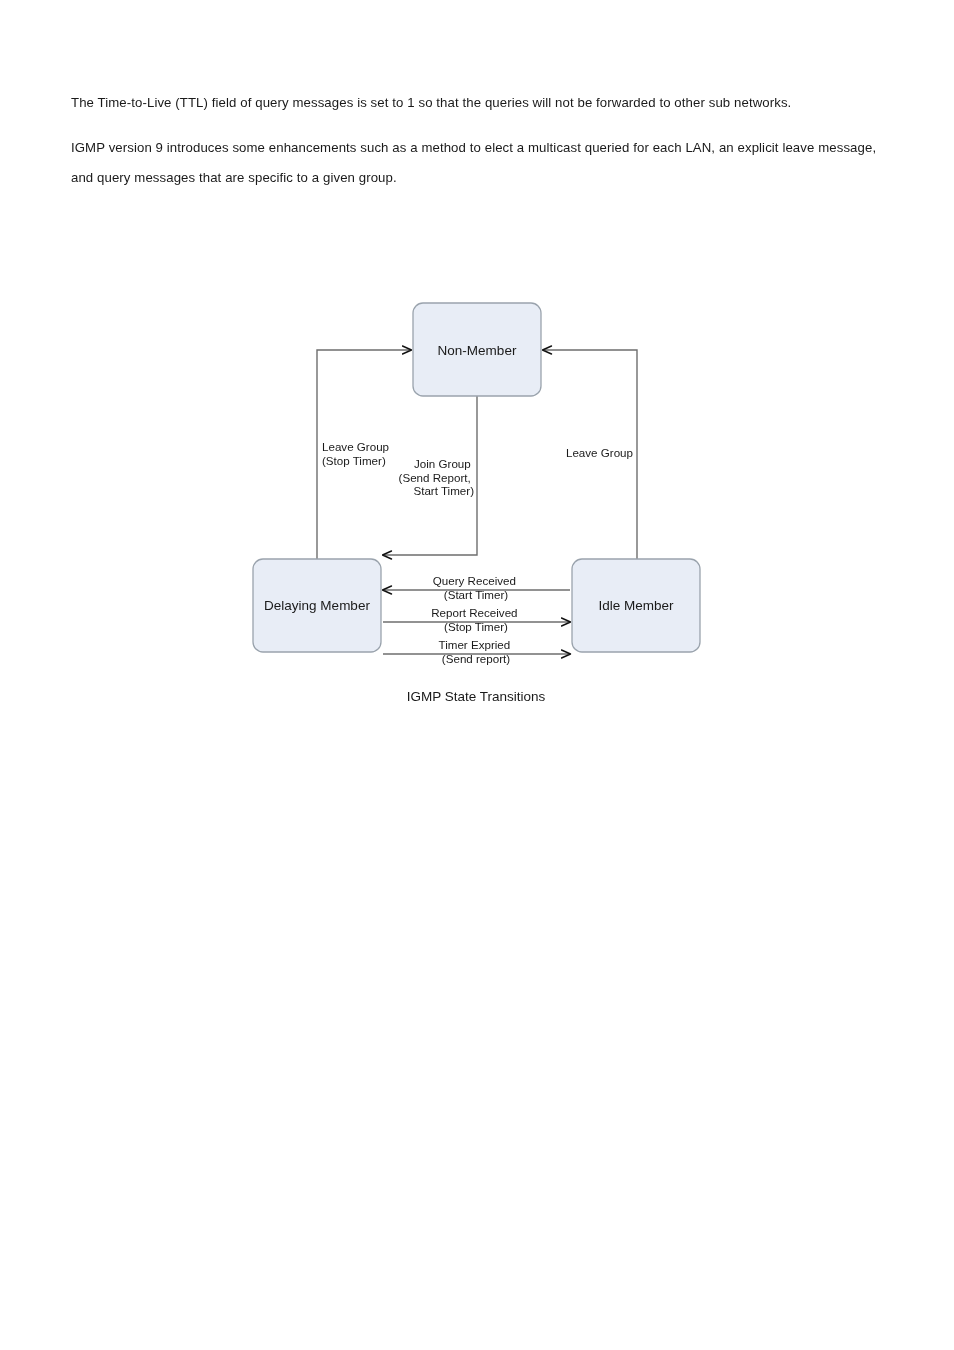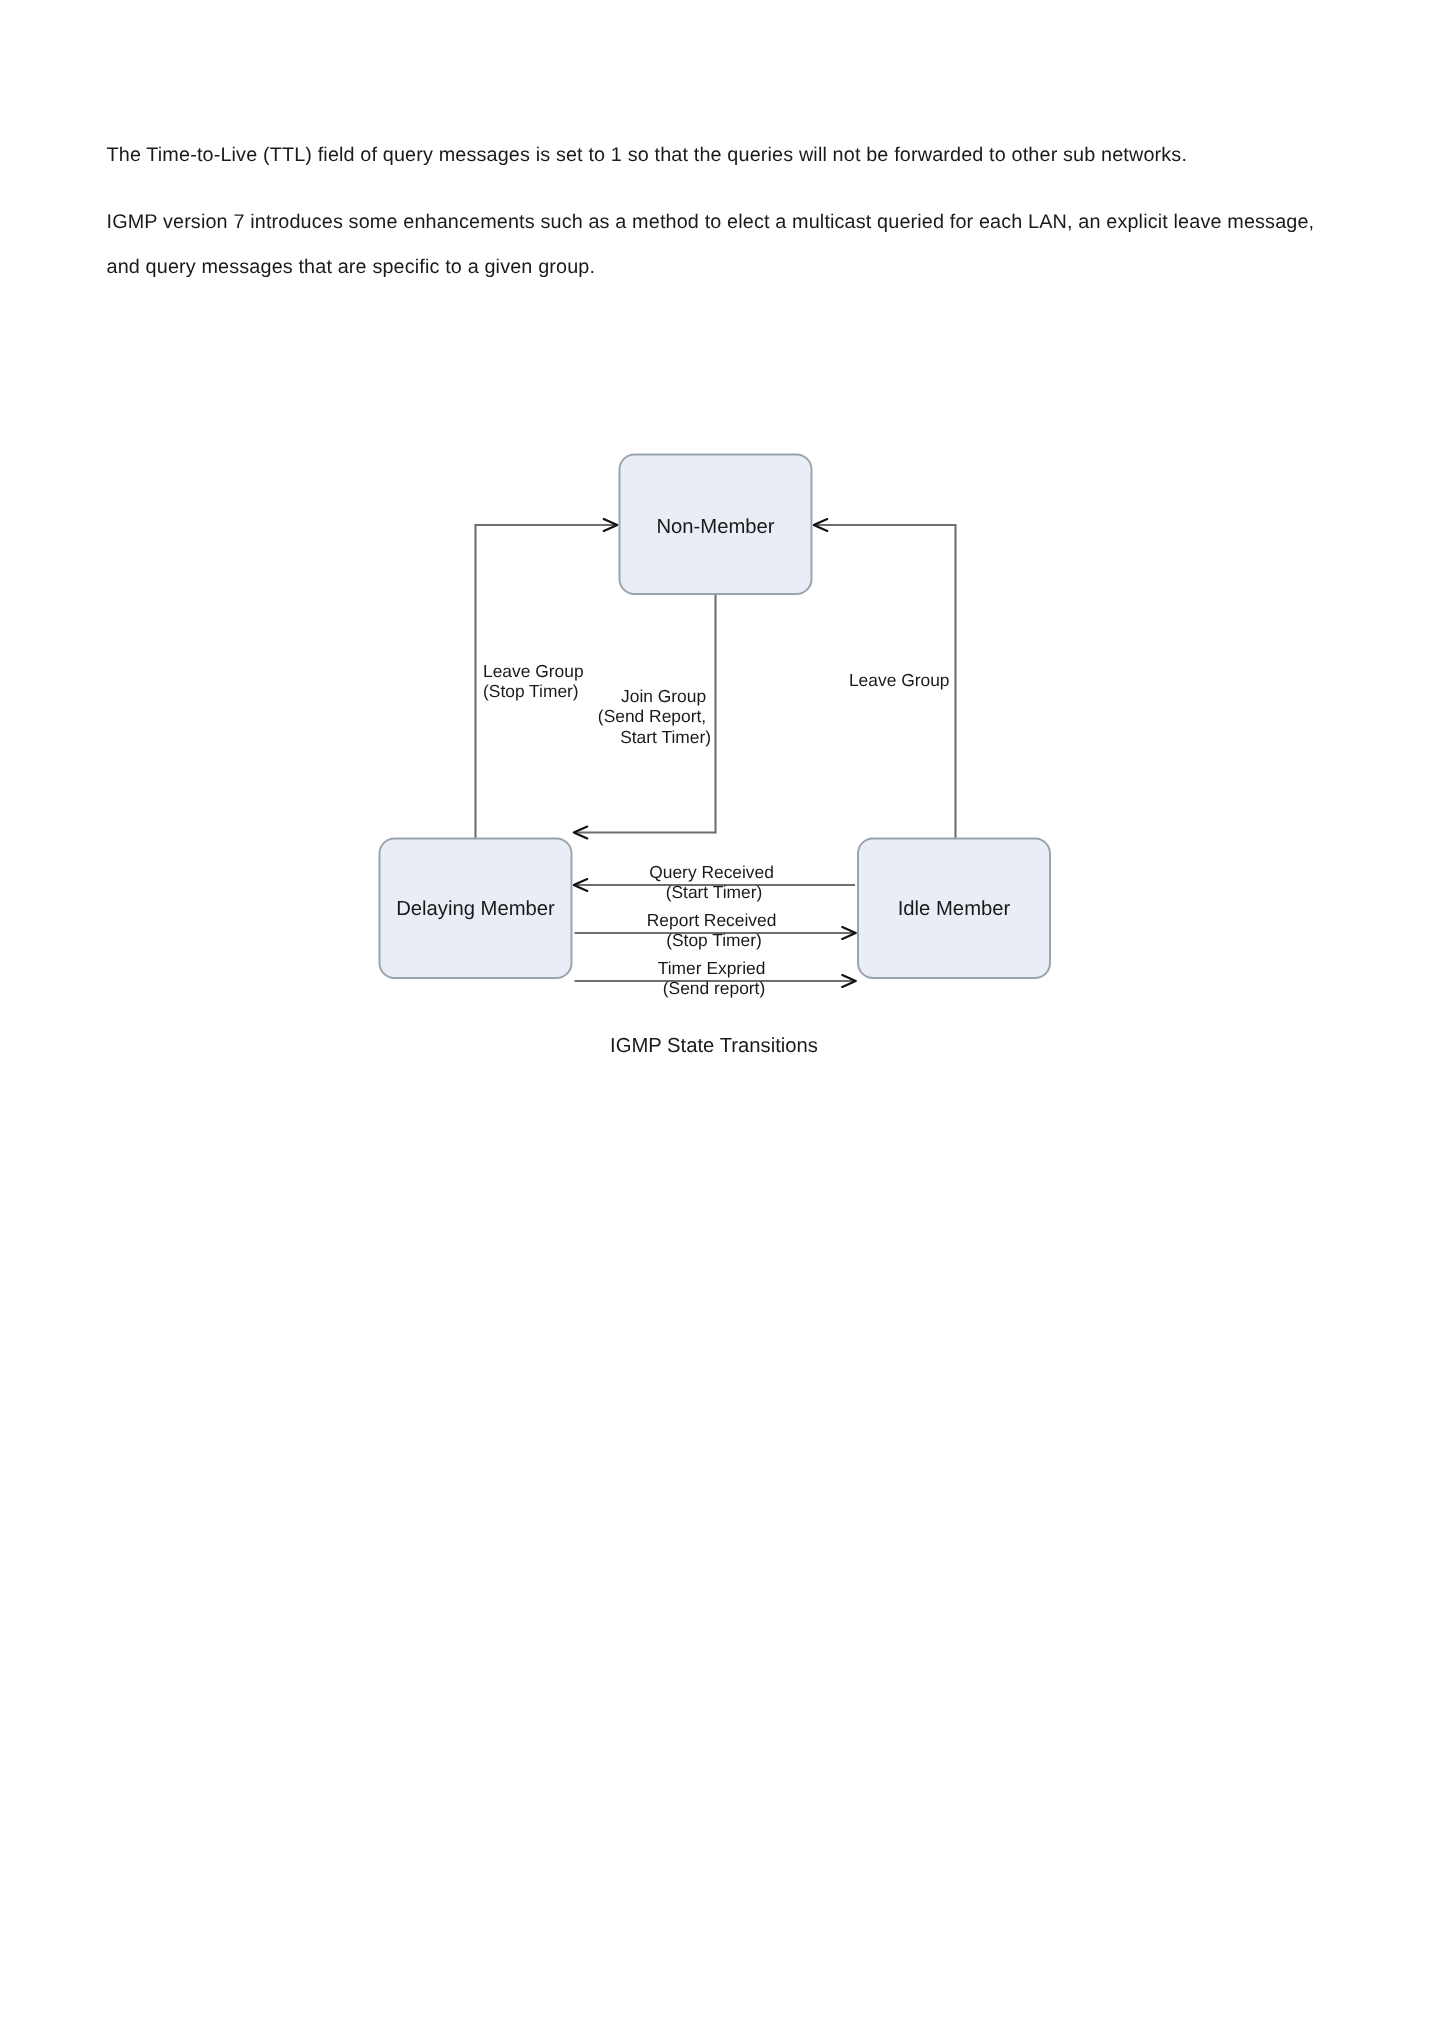--- a/index.html
+++ b/index.html
@@ -59,21 +59,21 @@
     font-family: "Liberation Sans", "DejaVu Sans", sans-serif;
     font-size: 13.5px;
     fill: #1a1a1a;
   }
 </style>
 </head>
 <body>
 
 <div class="doc-body">
   <p class="para">The Time-to-Live (TTL) field of query messages is set to 1 so that the queries will not be forwarded to other sub networks.</p>
-  <p class="para">IGMP version 7 introduces some enhancements such as a method to elect a multicast queried for each LAN, an explicit leave message, and query messages that are specific to a given group.</p>
+  <p class="para">IGMP version 9 introduces some enhancements such as a method to elect a multicast queried for each LAN, an explicit leave message, and query messages that are specific to a given group.</p>
 </div>
 
 <div class="diagram">
   <svg width="954" height="1350" viewBox="0 0 954 1350" xmlns="http://www.w3.org/2000/svg">
     <defs>
       <marker id="arrow-open" markerWidth="11" markerHeight="11" refX="9.5" refY="5" orient="auto" markerUnits="userSpaceOnUse">
         <path d="M1,1 L10,5 L1,9" fill="none" stroke="#111111" stroke-width="1.4" stroke-linecap="round" stroke-linejoin="round"></path>
       </marker>
     </defs>
 

